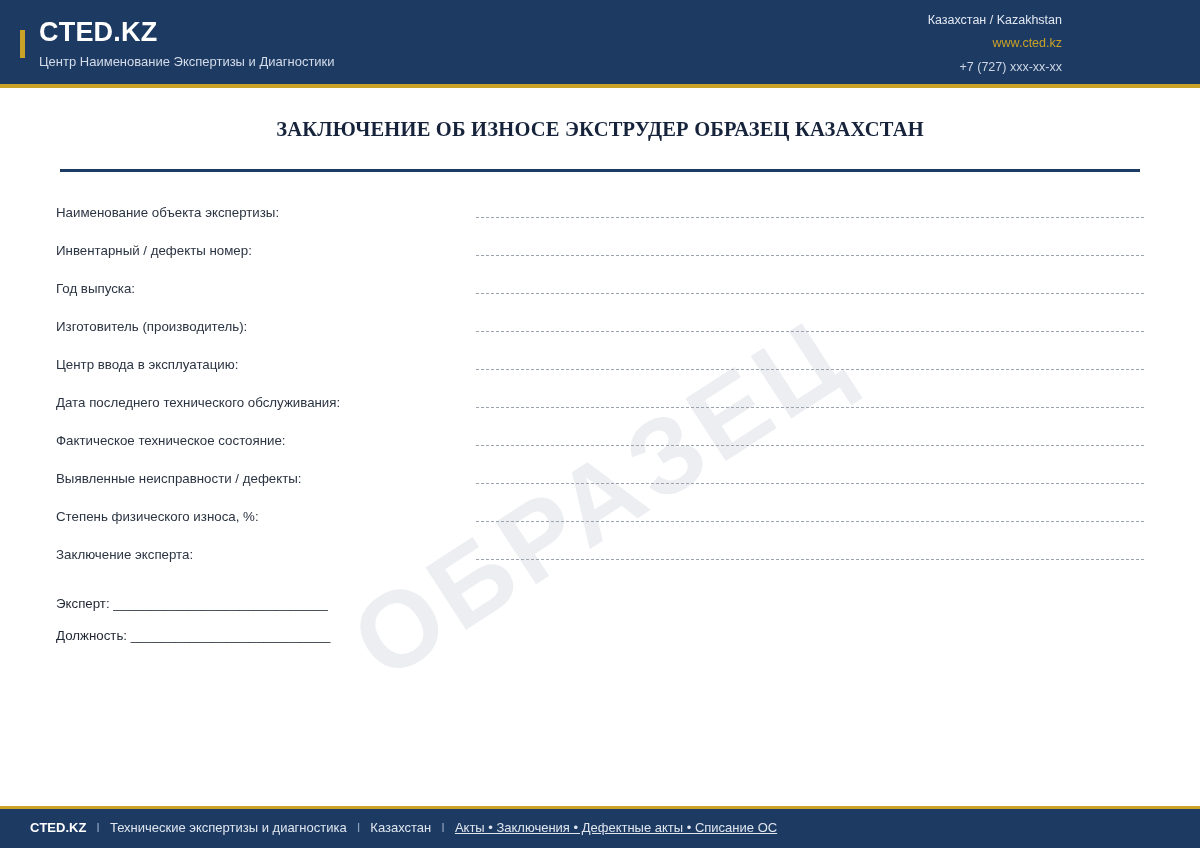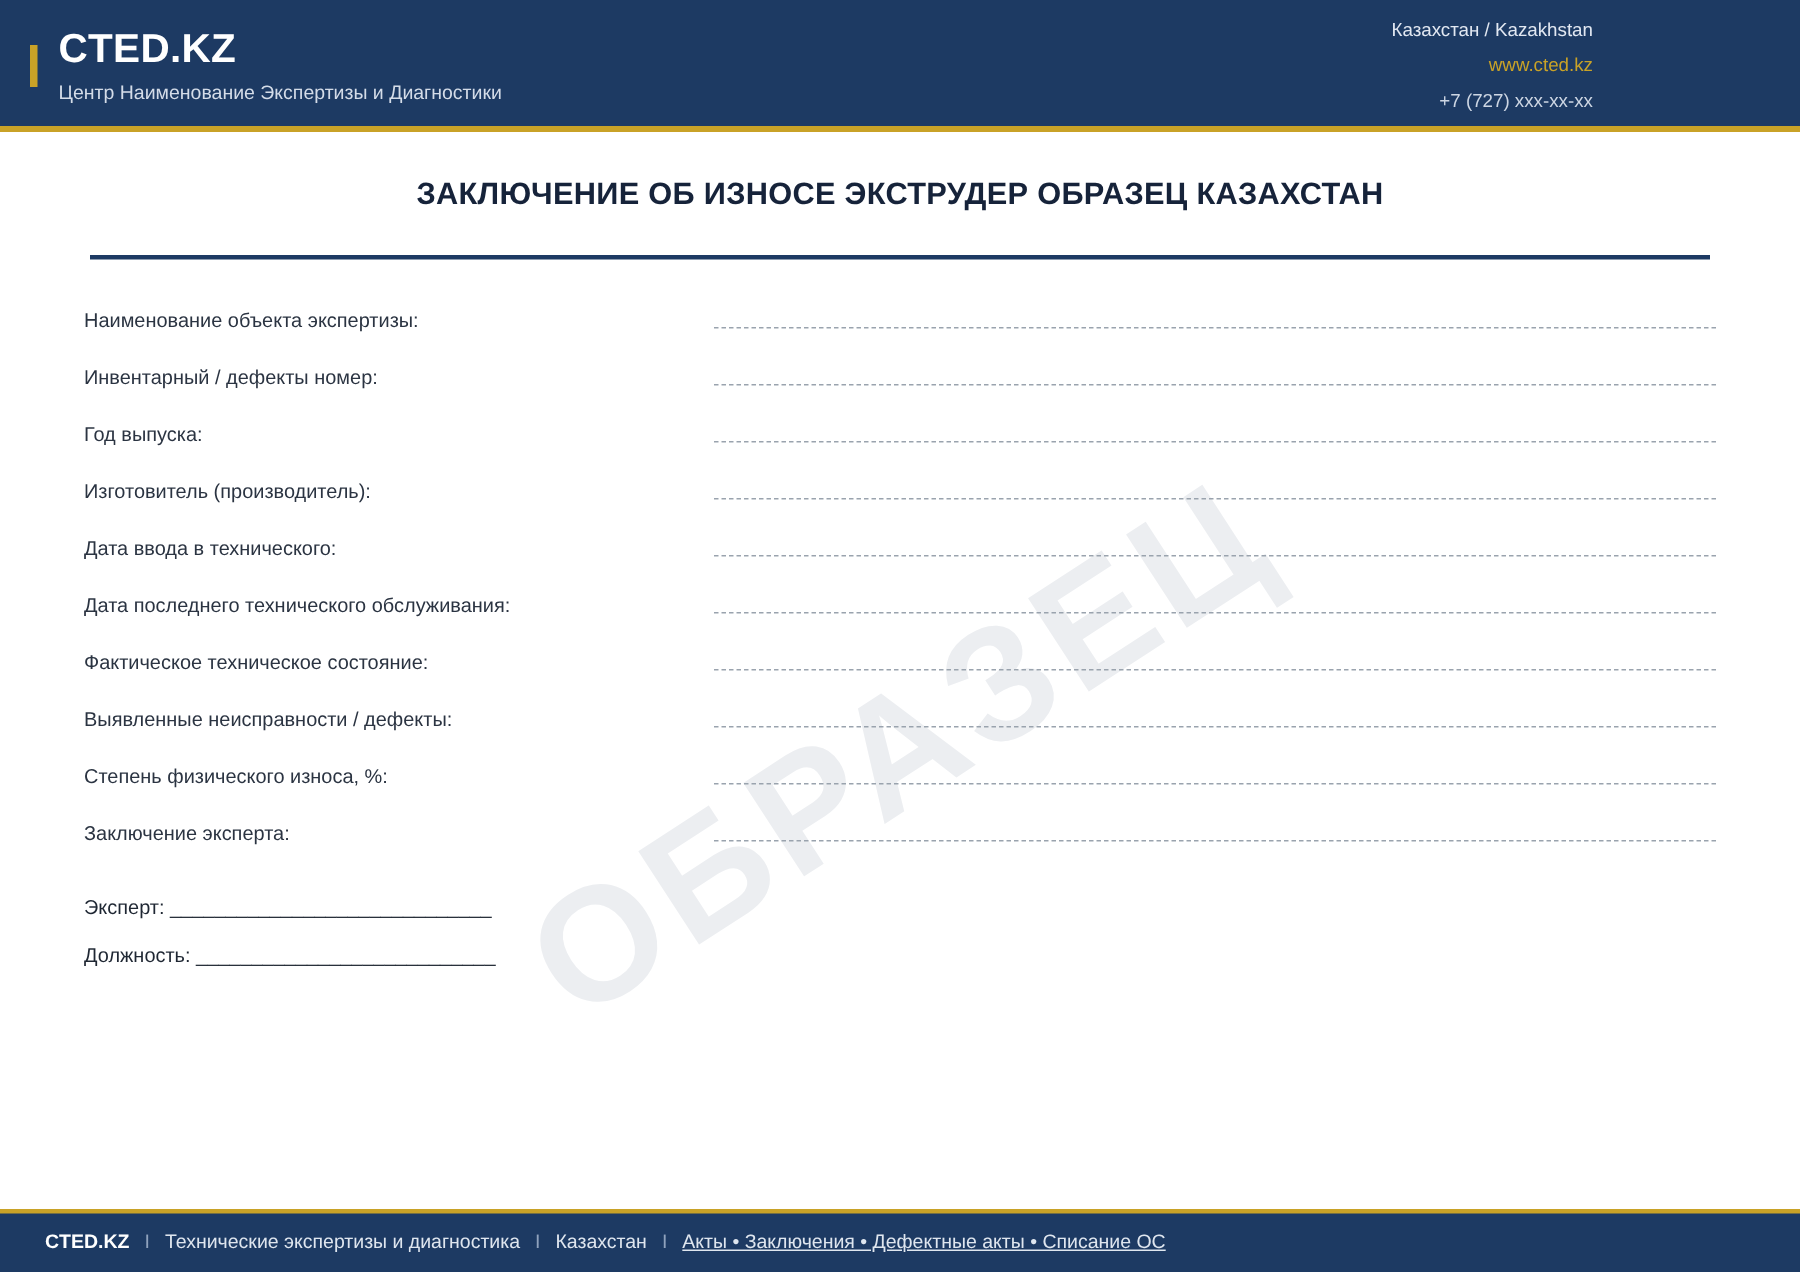--- a/index.html
+++ b/index.html
@@ -84,20 +84,21 @@
     box-sizing: border-box;
   }
   .doc-title {
     text-align: center;
     font-size: 20.5px;
     font-weight: bold;
     color: #16233a;
     letter-spacing: 0.2px;
     margin-top: 30px;
     margin-bottom: 0;
+    font-family: Liberation Serif, serif;
   }
   .title-rule {
     height: 3px;
     background: #1d3a63;
     margin: 28px 4px 0 4px;
   }
 
   
   .watermark {
     position: absolute;
@@ -232,21 +233,21 @@
       <div class="field-label">Год выпуска:</div>
       <div class="field-line"></div>
     </div>
 
     <div class="field-row">
       <div class="field-label">Изготовитель (производитель):</div>
       <div class="field-line"></div>
     </div>
 
     <div class="field-row">
-      <div class="field-label">Дата ввода в технического:</div>
+      <div class="field-label">Центр ввода в эксплуатацию:</div>
       <div class="field-line"></div>
     </div>
 
     <div class="field-row">
       <div class="field-label">Дата последнего технического обслуживания:</div>
       <div class="field-line"></div>
     </div>
 
     <div class="field-row">
       <div class="field-label">Фактическое техническое состояние:</div>

